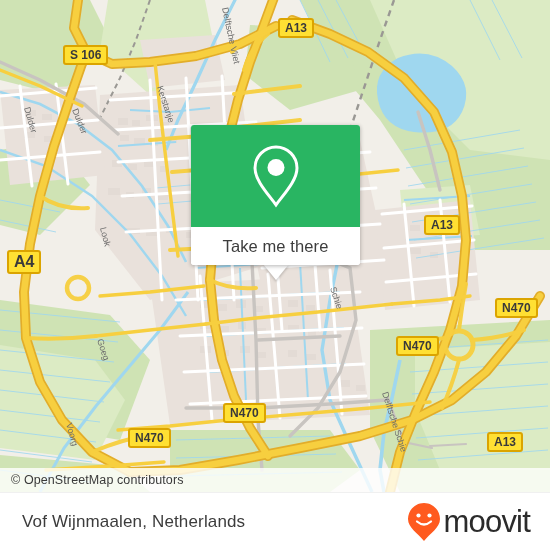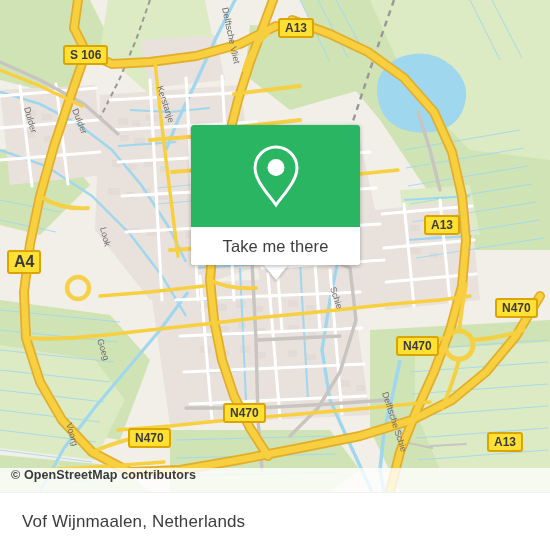--- a/index.html
+++ b/index.html
@@ -38,27 +38,26 @@
 
   
   #attribution {
     position: absolute;
     left: 0;
     top: 468px;
     width: 550px;
     height: 24px;
     background: rgba(255,255,255,0.80);
     display: flex;
-    align-items: flex-start;
+    align-items: center;
     box-sizing: border-box;
     padding-left: 11px;
     font-size: 12.5px;
     color: #3a3a3a;
     letter-spacing: 0.1px;
-    font-weight: bold;
   }
 
   
   #callout {
     position: absolute;
     left: 191px;
     top: 125px;
     width: 169px;
     height: 140px;
     border-radius: 3px;
@@ -448,15 +447,24 @@
     </div>
 
     <div id="attribution">
       <span>© OpenStreetMap contributors</span>
     </div>
   </div>
 
   <div id="footer">
     <div id="footer-title">Vof Wijnmaalen, Netherlands</div>
 
+    <div id="brand">
+      <svg width="34" height="40" viewBox="0 0 34 40">
+        <path d="M17 1 C8.2 1 1 8.2 1 17 C1 26 11 31 17 39 C23 31 33 26 33 17 C33 8.2 25.8 1 17 1 Z" fill="#ff5a1f"></path>
+        <circle cx="11.5" cy="13.5" r="2.1" fill="#ffffff"></circle>
+        <circle cx="22.5" cy="13.5" r="2.1" fill="#ffffff"></circle>
+        <path d="M10 19.5 Q17 25.5 24 19.5" fill="none" stroke="#ffffff" stroke-width="2.2" stroke-linecap="round"></path>
+      </svg>
+      <span id="brand-wordmark">moovit</span>
+    </div>
   </div>
 
 </div>
 
 </body></html>

